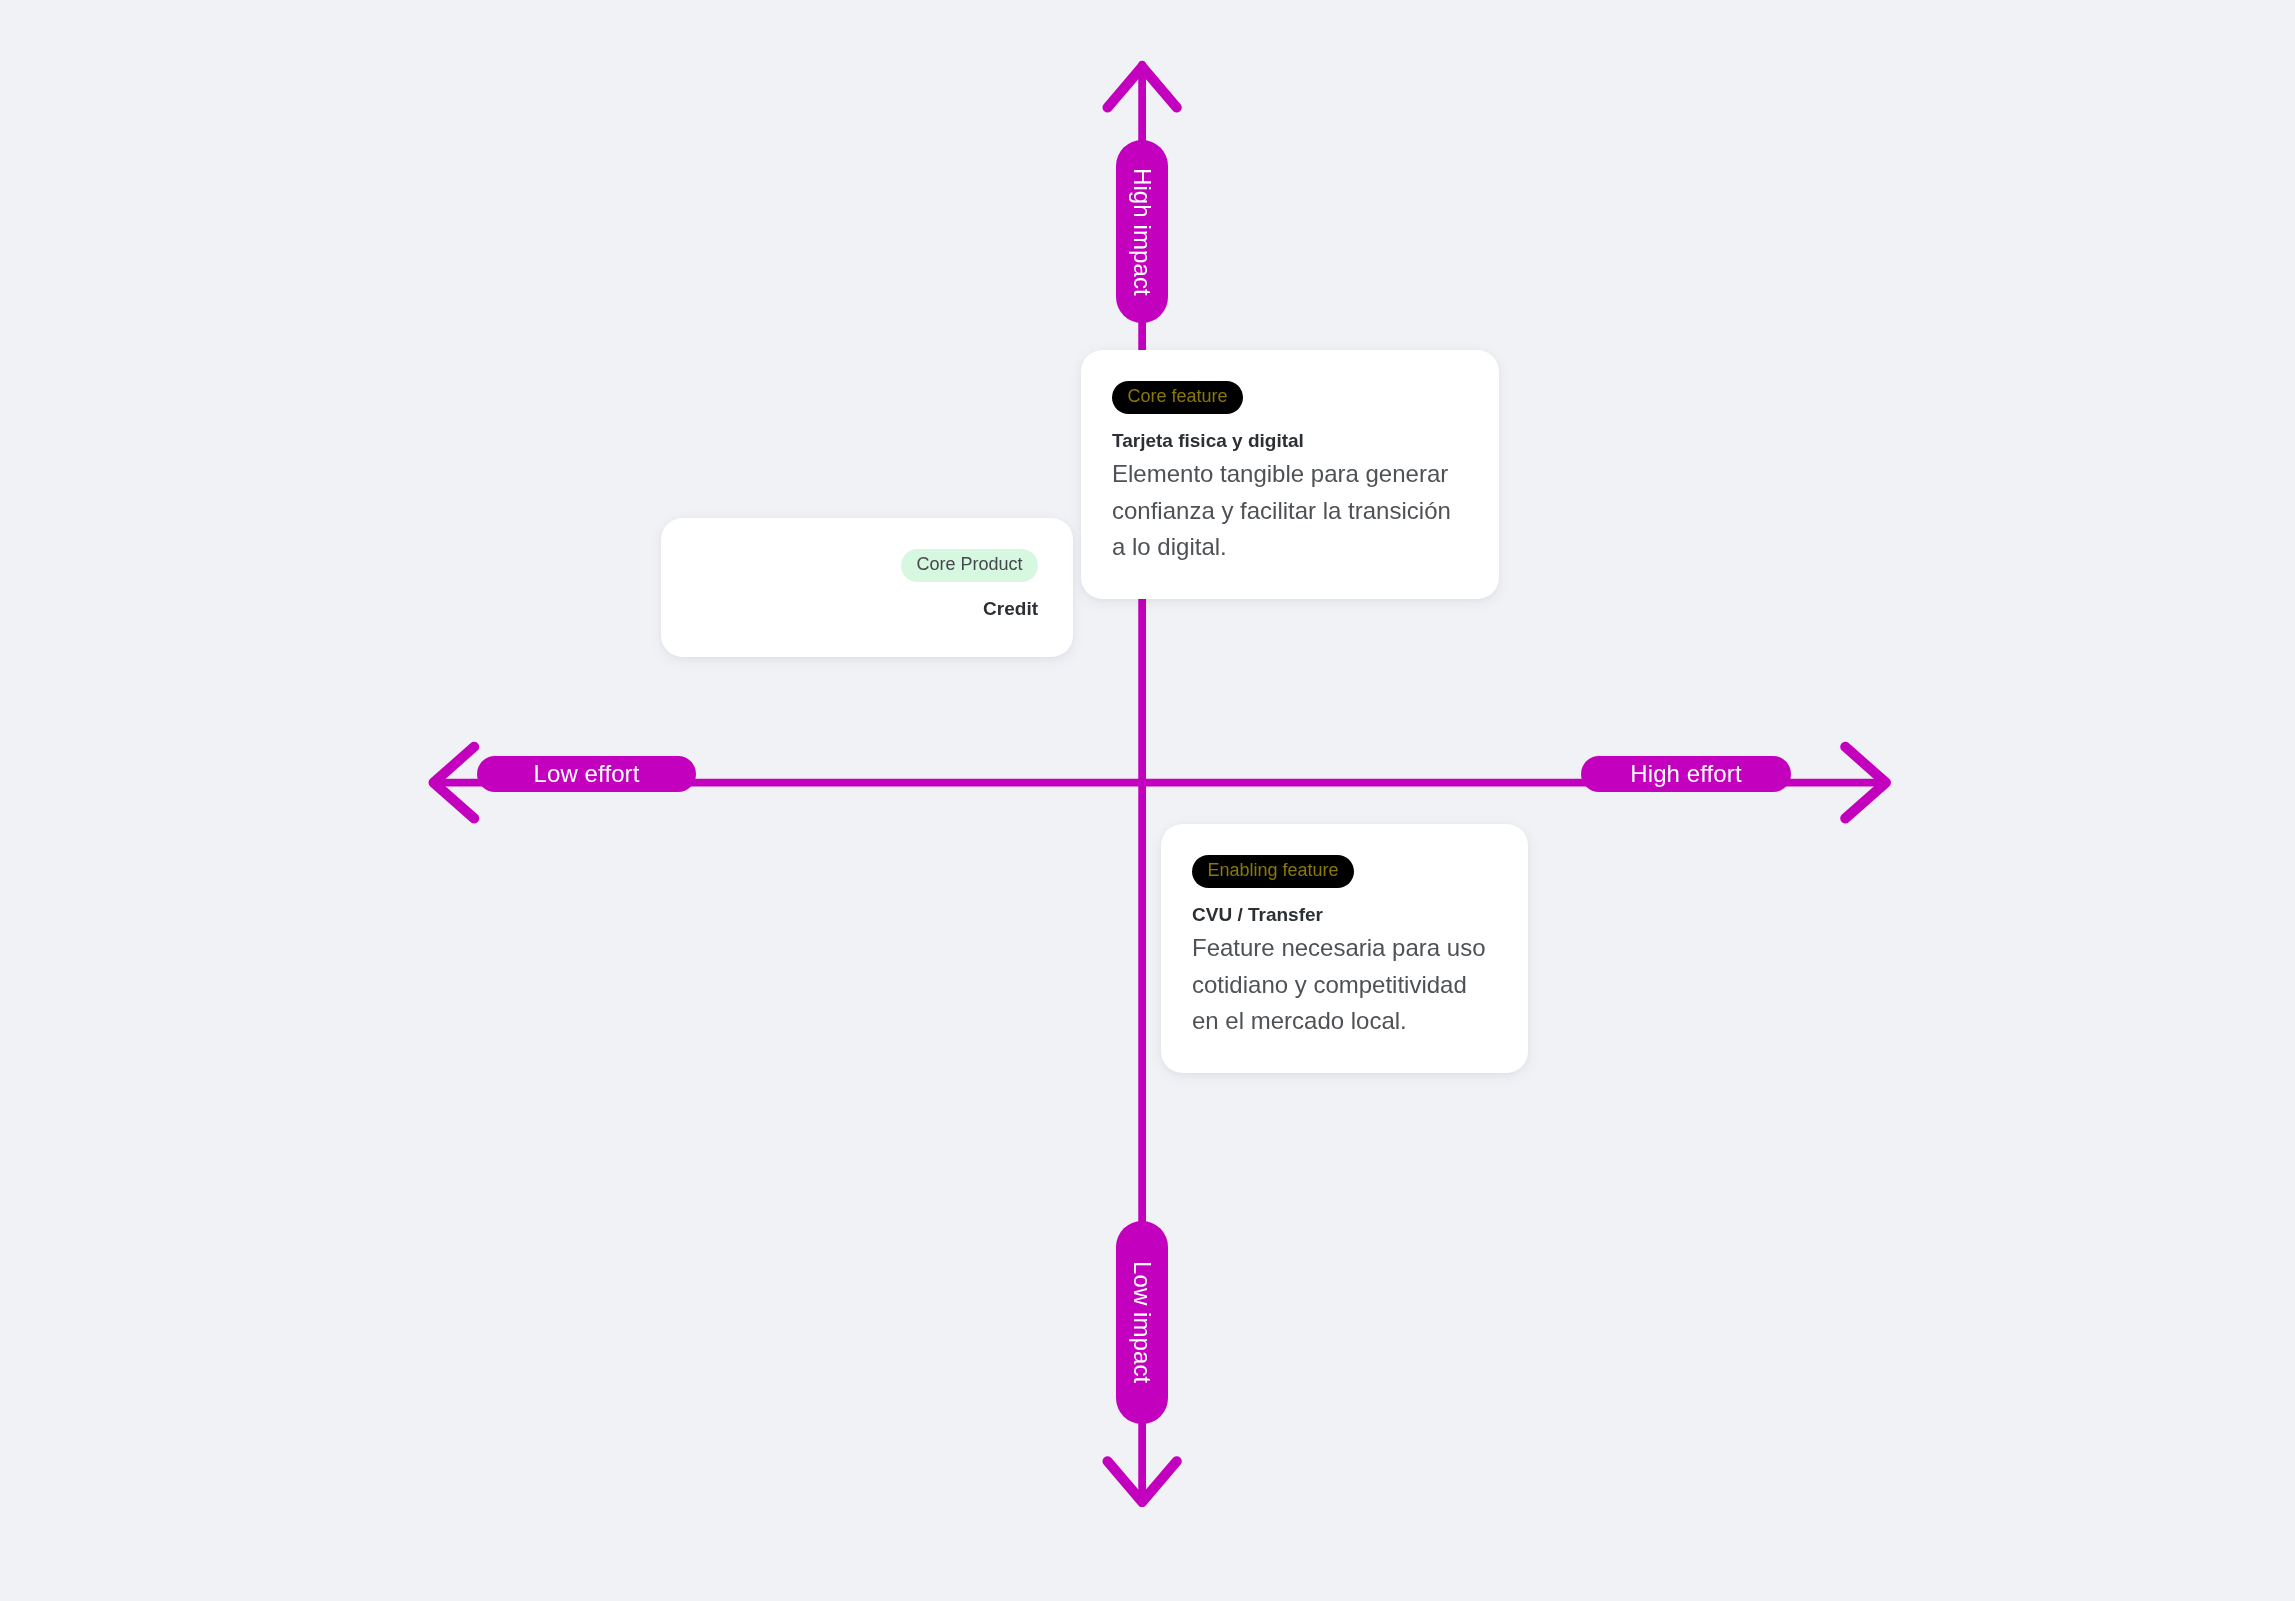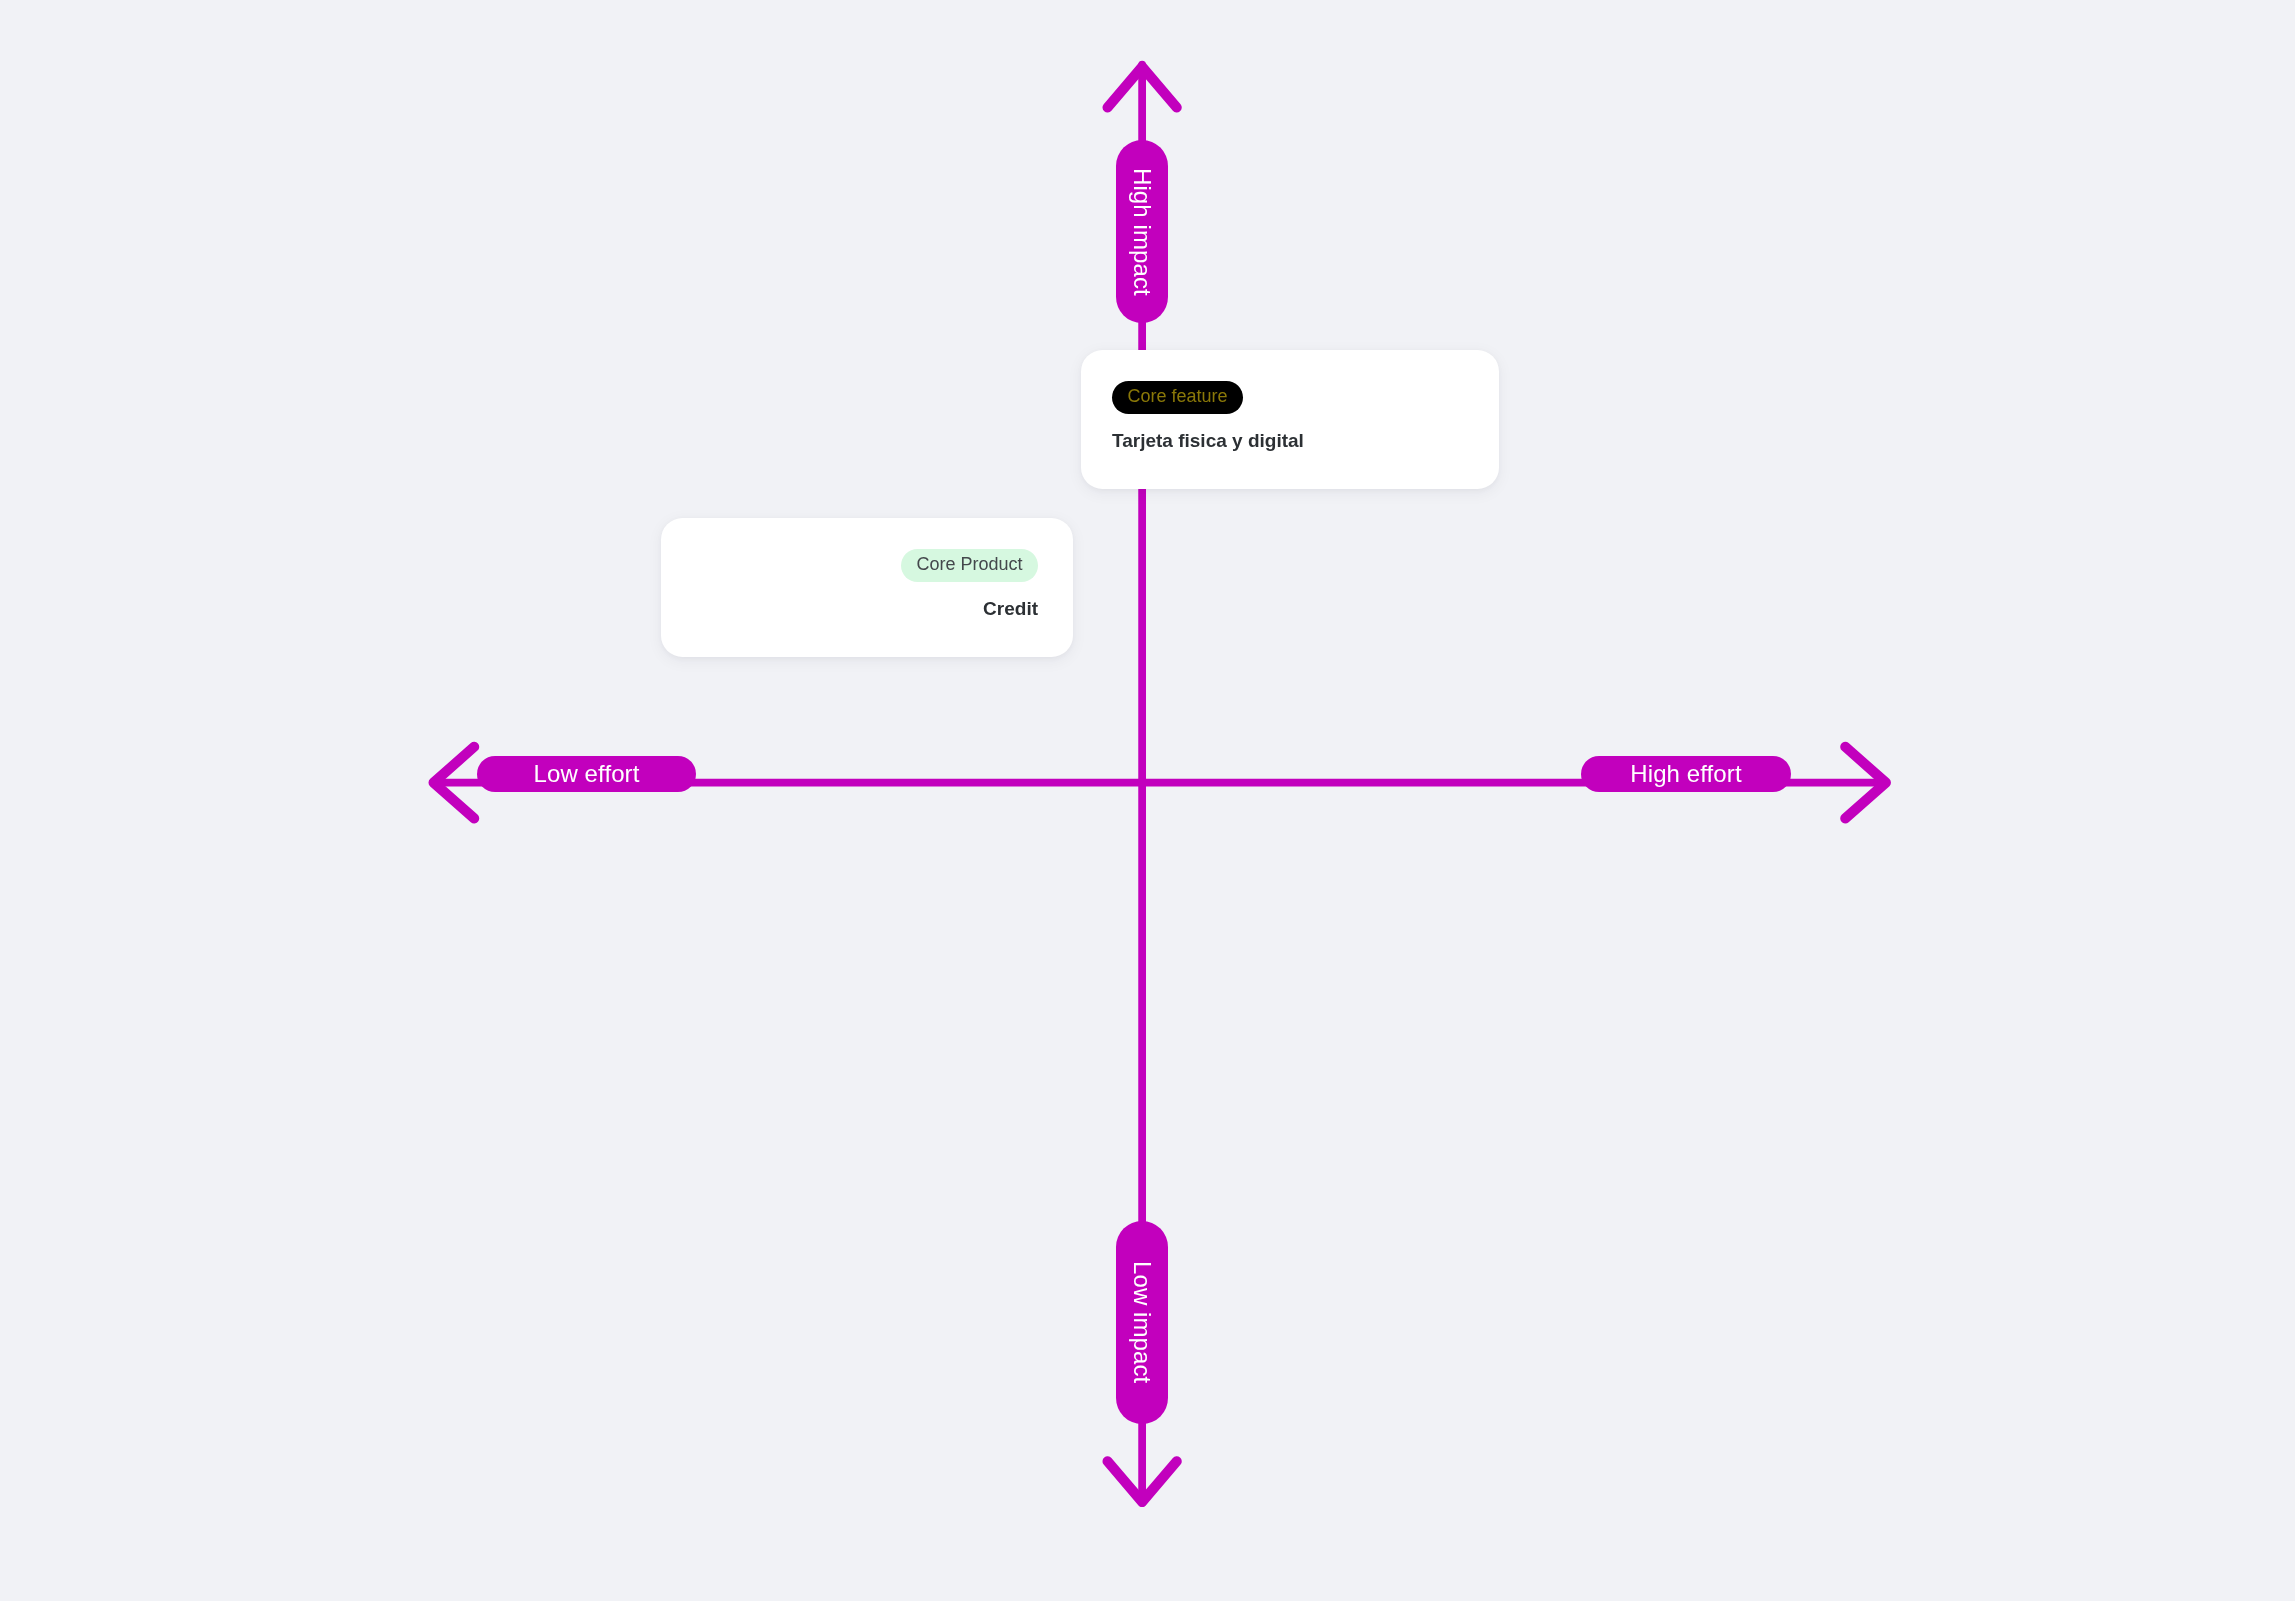--- a/index.html
+++ b/index.html
@@ -178,18 +178,24 @@
   </div>
 
   <div class="item-card" id="card-credit">
     <span class="card-badge badge-green">Core Product</span>
     <div class="card-title">Credit</div>
   </div>
 
   <div class="item-card" id="card-tarjeta">
     <span class="card-badge badge-yellow">Core feature</span>
     <div class="card-title">Tarjeta fisica y digital</div>
-  </div>
-
+    <div class="card-desc">Elemento tangible para generar confianza y facilitar la transición a lo digital.</div>
+  </div>
+
+  <div class="item-card" id="card-cvu">
+    <span class="card-badge badge-yellow">Enabling feature</span>
+    <div class="card-title">CVU / Transfer</div>
+    <div class="card-desc">Feature necesaria para uso cotidiano y competitividad en el mercado local.</div>
+  </div>
 
 
 </div>
 
 
 </body></html>

